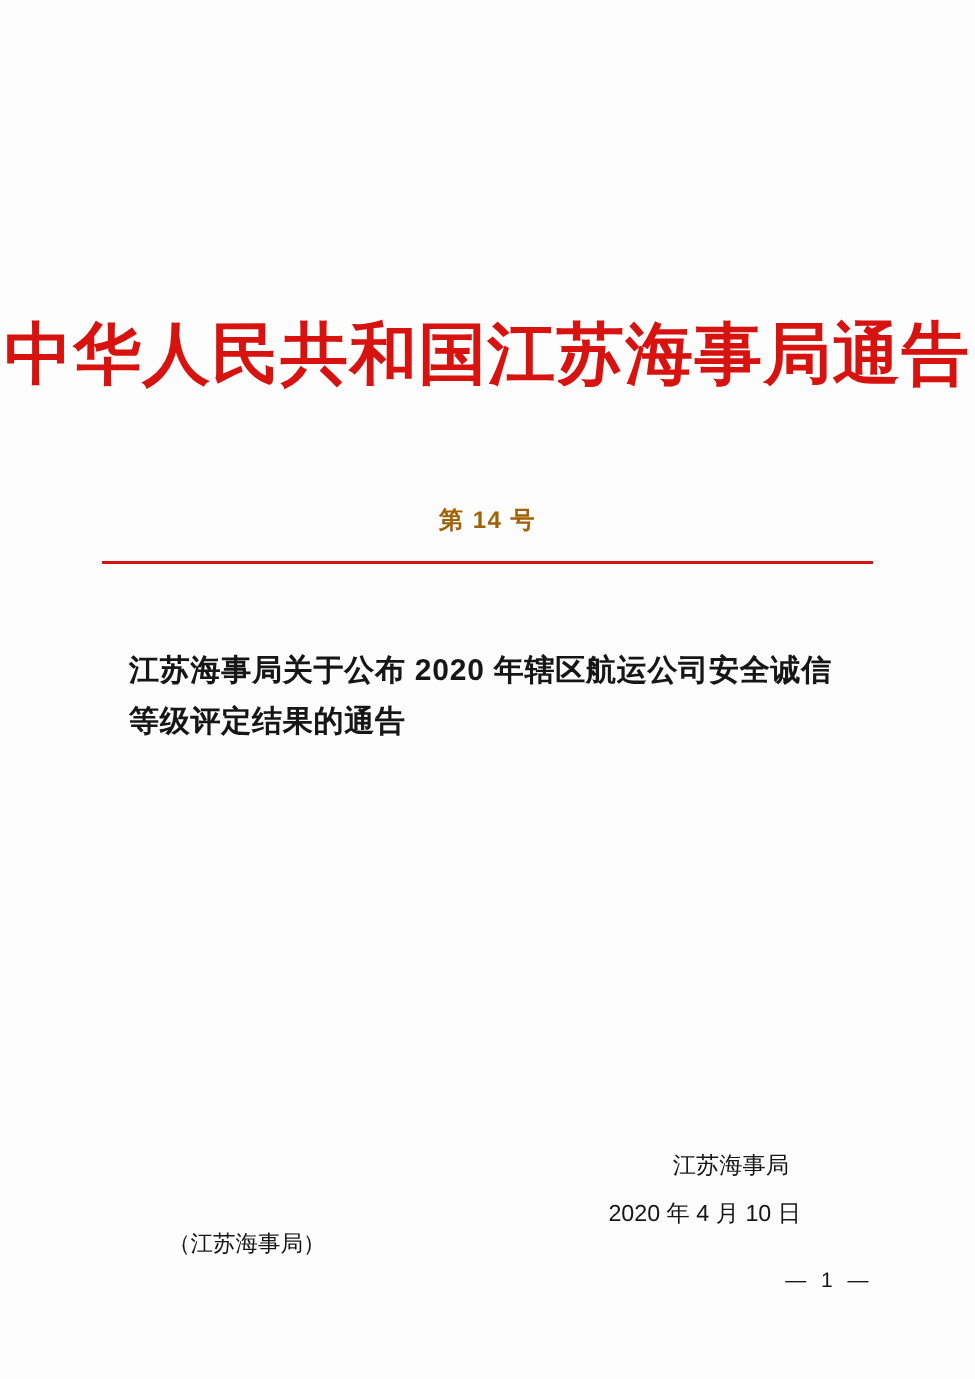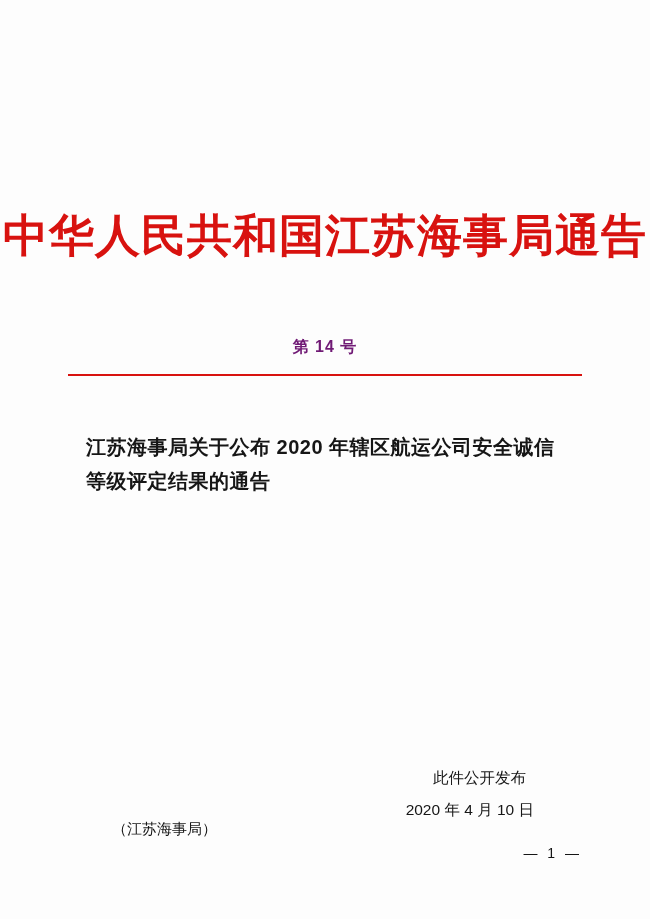--- a/index.html
+++ b/index.html
@@ -41,21 +41,21 @@
   }
 
   .doc-number {
     position: absolute;
     top: 337px;
     left: 0;
     right: 0;
     text-align: center;
     font-size: 16px;
     font-weight: bold;
-    color: #701a75;
+    color: #a16207;
     letter-spacing: 1px;
   }
 
   .red-rule {
     position: absolute;
     top: 374px;
     left: 68px;
     width: 514px;
     height: 2px;
     background: #d8120f;
@@ -139,21 +139,21 @@
   </div>
 
   <div class="doc-number">第 14 号</div>
 
   <div class="red-rule"></div>
 
   <div class="doc-title">江苏海事局关于公布 2020 年辖区航运公司安全诚信等级评定结果的通告</div>
 
 
   <div class="signature">
-    <div class="sign-org">此件公开发布</div>
+    <div class="sign-org">江苏海事局</div>
     <div class="sign-date">2020 年 4 月 10 日</div>
   </div>
 
   <div class="footer-note">（江苏海事局）</div>
 
   <div class="page-number">— 1 —</div>
 
 </div>
 
 </body></html>

